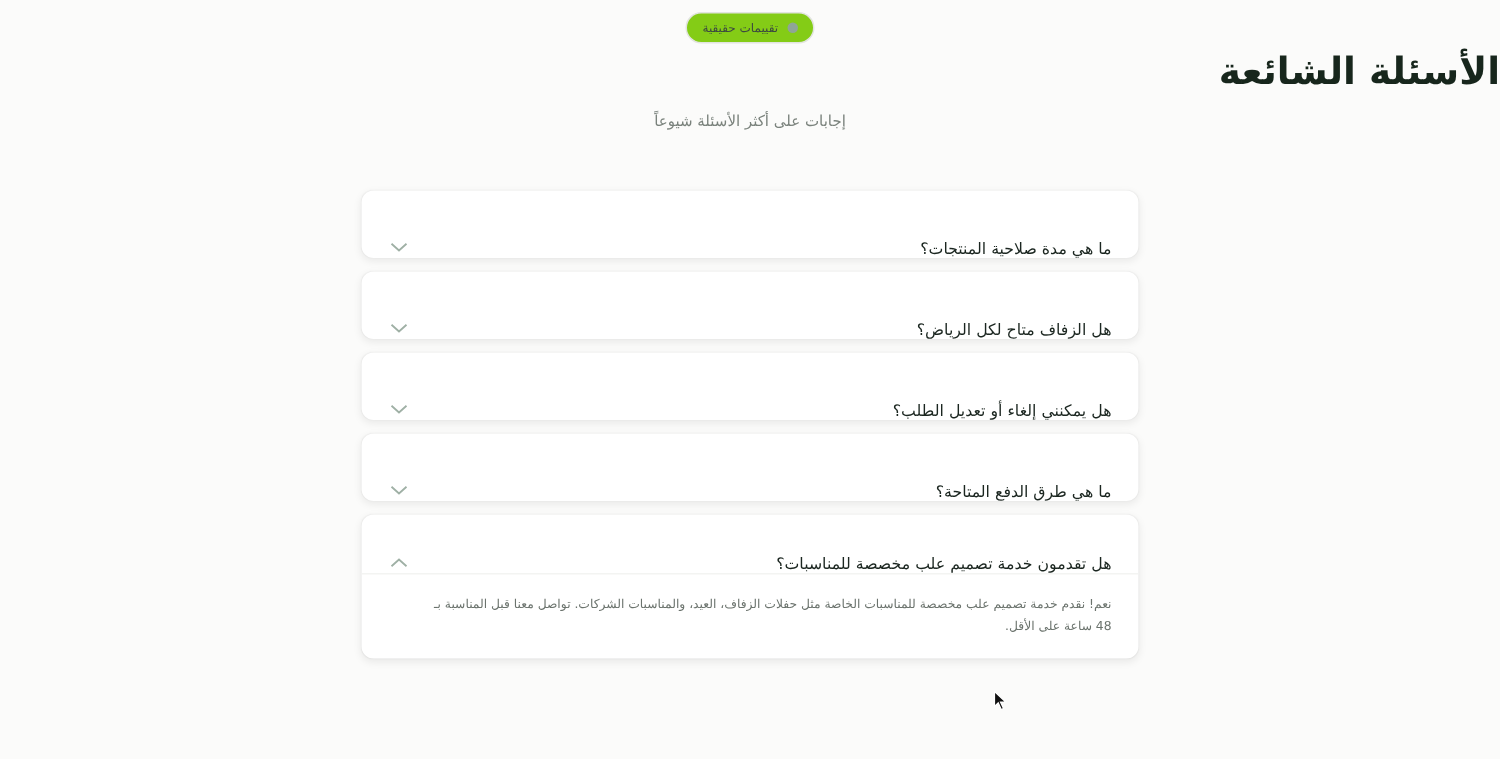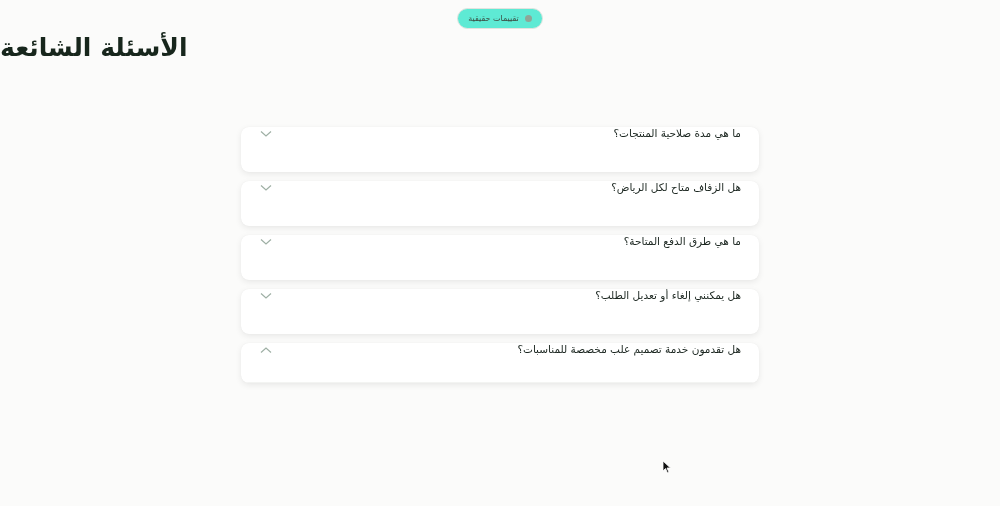--- a/index.html
+++ b/index.html
@@ -16,21 +16,21 @@
       width: 1000px;
       height: 506px;
     }
     .badge {
       position: absolute;
       top: 8px;
       left: 457px;
       width: 86px;
       height: 21px;
       border-radius: 11px;
-      background: #5eead4;
+      background: #84cc16;
       border: 1px solid #e2e4df;
       display: flex;
       align-items: center;
       justify-content: center;
       gap: 6px;
       direction: rtl;
     }
     .badge-dot {
       width: 7px;
       height: 7px;
@@ -39,21 +39,21 @@
     }
     .badge-label {
       font-size: 8px;
       color: #3d4a40;
     }
     .title {
       position: absolute;
       top: 30px;
       left: 0;
       width: 1000px;
-      text-align: left;
+      text-align: right;
       font-size: 25px;
       font-weight: bold;
       color: #17261c;
       line-height: 36px;
     }
     .subtitle {
       position: absolute;
       top: 74px;
       left: 0;
       width: 1000px;
@@ -71,21 +71,21 @@
     .faq-item {
       background: #ffffff;
       border-radius: 8px;
       box-shadow: 0 2px 6px rgba(0,0,0,0.08), 0 0 1px rgba(0,0,0,0.06);
       margin-bottom: 9px;
       overflow: hidden;
     }
     .faq-question {
       height: 45px;
       display: flex;
-      align-items: flex-start;
+      align-items: flex-end;
       justify-content: space-between;
       padding: 0 18px 0 18px;
       cursor: pointer;
       direction: rtl;
     }
     .faq-question-text {
       font-size: 10.5px;
       font-weight: 500;
       color: #1b2620;
     }
@@ -124,20 +124,21 @@
 <body>
 
 <div class="page">
 
   <div class="badge">
     <span class="badge-dot"></span>
     <span class="badge-label">تقييمات حقيقية</span>
   </div>
 
   <h1 class="title">الأسئلة الشائعة</h1>
+  <p class="subtitle">إجابات على أكثر الأسئلة شيوعاً</p>
 
   <div class="faq-list">
 
     <div class="faq-item">
       <div class="faq-question">
         <span class="faq-question-text">ما هي مدة صلاحية المنتجات؟</span>
         <span class="chevron">
           <svg viewBox="0 0 12 8">
               <polyline points="1,1.5 6,6 11,1.5" fill="none" stroke="#9fb0a5" stroke-width="1.2"></polyline>
             </svg>
@@ -152,48 +153,52 @@
           <svg viewBox="0 0 12 8">
               <polyline points="1,1.5 6,6 11,1.5" fill="none" stroke="#9fb0a5" stroke-width="1.2"></polyline>
             </svg>
         </span>
       </div>
     </div>
 
 
     <div class="faq-item">
       <div class="faq-question">
+        <span class="faq-question-text">هل يمكنني إلغاء أو تعديل الطلب؟</span>
+        <span class="chevron">
+          <svg viewBox="0 0 12 8">
+              <polyline points="1,1.5 6,6 11,1.5" fill="none" stroke="#9fb0a5" stroke-width="1.2"></polyline>
+            </svg>
+        </span>
+      </div>
+    </div>
+
+    <div class="faq-item">
+      <div class="faq-question">
         <span class="faq-question-text">ما هي طرق الدفع المتاحة؟</span>
         <span class="chevron">
           <svg viewBox="0 0 12 8">
               <polyline points="1,1.5 6,6 11,1.5" fill="none" stroke="#9fb0a5" stroke-width="1.2"></polyline>
             </svg>
         </span>
       </div>
     </div>
 
-    <div class="faq-item">
-      <div class="faq-question">
-        <span class="faq-question-text">هل يمكنني إلغاء أو تعديل الطلب؟</span>
-        <span class="chevron">
-          <svg viewBox="0 0 12 8">
-              <polyline points="1,1.5 6,6 11,1.5" fill="none" stroke="#9fb0a5" stroke-width="1.2"></polyline>
-            </svg>
-        </span>
-      </div>
-    </div>
-
     <div class="faq-item open">
       <div class="faq-question">
         <span class="faq-question-text">هل تقدمون خدمة تصميم علب مخصصة للمناسبات؟</span>
         <span class="chevron">
           <svg viewBox="0 0 12 8">
               <polyline points="1,6.5 6,2 11,6.5" fill="none" stroke="#9fb0a5" stroke-width="1.2"></polyline>
             </svg>
         </span>
+      </div>
+      <div class="faq-answer">
+        <span class="faq-answer-line">نعم! نقدم خدمة تصميم علب مخصصة للمناسبات الخاصة مثل حفلات الزفاف، العيد، والمناسبات الشركات. تواصل معنا قبل المناسبة بـ</span>
+        <span class="faq-answer-line">48 ساعة على الأقل.</span>
       </div>
     </div>
 
   </div>
 
   <svg class="cursor" viewBox="0 0 10 14">
     <path d="M1,1 L1,11 L3.5,8.5 L5.5,13 L7,12.3 L5,8 L8.5,8 Z" fill="#111" stroke="#fff" stroke-width="0.8"></path>
   </svg>
 
 </div>

